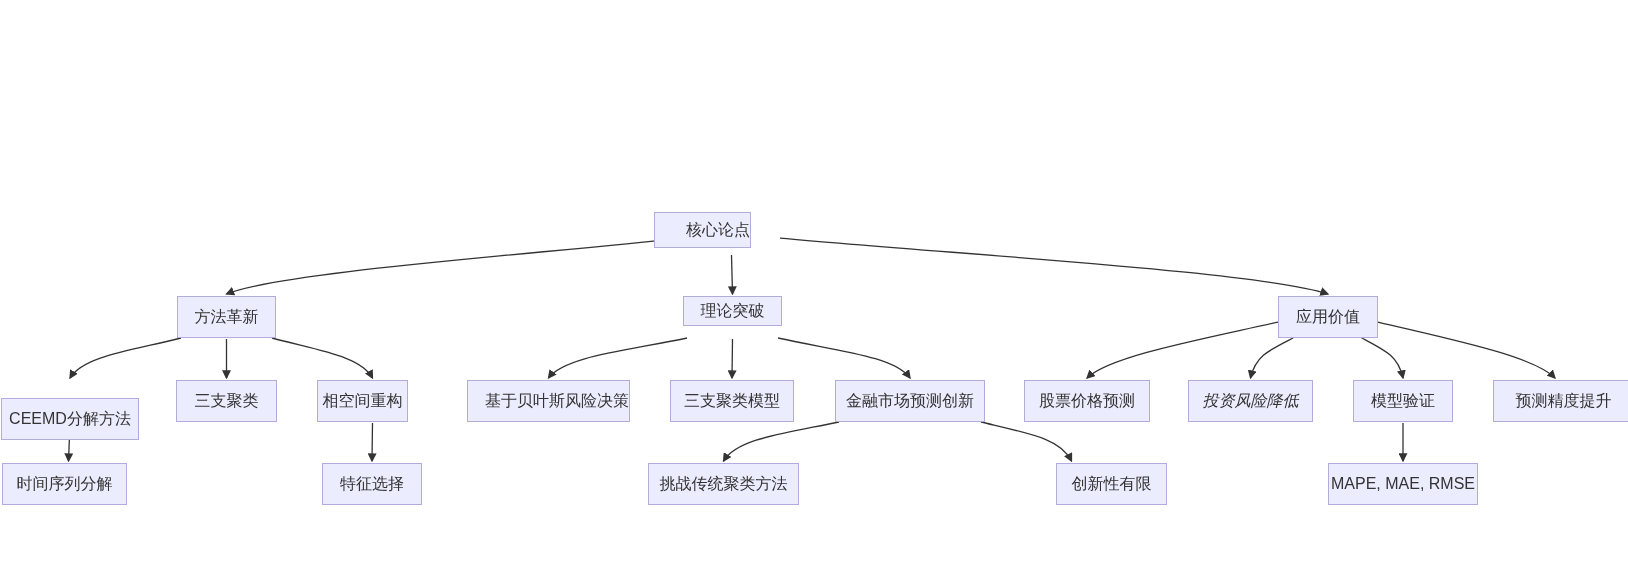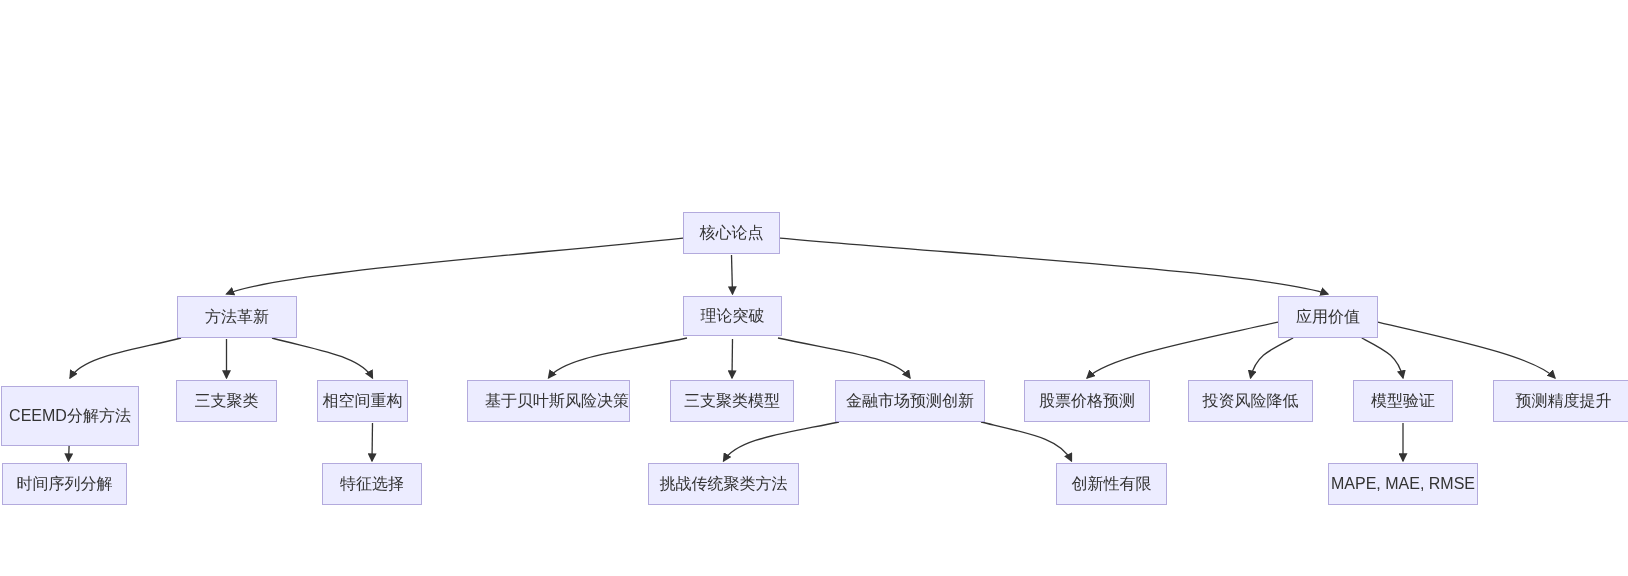--- a/index.html
+++ b/index.html
@@ -64,54 +64,54 @@
       <path d="M 732.5 339 L 732 378" class="edge" marker-end="url(#arrowhead)"></path>
       <path d="M 778 338 C 834.8 350.6, 894.16 356, 910 378" class="edge" marker-end="url(#arrowhead)"></path>
       <path d="M 839 422 C 779.32 434.3, 737.36 439, 723.5 461" class="edge" marker-end="url(#arrowhead)"></path>
       <path d="M 981 422 C 1032.68 434.3, 1060.64 439, 1071.5 461" class="edge" marker-end="url(#arrowhead)"></path>
       <path d="M 1278 322.04 C 1200.88 339.428, 1109.92 356, 1087 378" class="edge" marker-end="url(#arrowhead)"></path>
       <path d="M 1293.125 338 C 1268.325 350.6, 1255.615 356, 1250.5 378" class="edge" marker-end="url(#arrowhead)"></path>
       <path d="M 1361.75 338 C 1385.75 350.6, 1398.05 356, 1403 378" class="edge" marker-end="url(#arrowhead)"></path>
       <path d="M 1378 322.04 C 1450.64 339.428, 1533.76 356, 1555 378" class="edge" marker-end="url(#arrowhead)"></path>
       <path d="M 1403 423 L 1403 461" class="edge" marker-end="url(#arrowhead)"></path>
     </svg>
-    <div class="node" style="left: 683px; top: 212px; width: 97px; height: 42px;">
+    <div class="node" style="left: 654px; top: 212px; width: 97px; height: 36px; justify-content: flex-end;">
       <span class="node-label">核心论点</span>
     </div>
-    <div class="node" style="left: 177px; top: 296px; width: 120px; height: 42px; text-align: right;">
+    <div class="node" style="left: 177px; top: 296px; width: 99px; height: 42px; text-align: right;">
       <span class="node-label">方法革新</span>
     </div>
-    <div class="node" style="left: 683px; top: 296px; width: 99px; height: 40px; justify-content: center;">
+    <div class="node" style="left: 683px; top: 296px; width: 99px; height: 30px; justify-content: center;">
       <span class="node-label">理论突破</span>
     </div>
     <div class="node" style="left: 1278px; top: 296px; width: 100px; height: 42px;">
       <span class="node-label">应用价值</span>
     </div>
-    <div class="node" style="left: 1px; top: 386px; width: 138px; height: 60px;">
+    <div class="node" style="left: 1px; top: 398px; width: 138px; height: 42px;">
       <span class="node-label">CEEMD分解方法</span>
     </div>
     <div class="node" style="left: 176px; top: 380px; width: 101px; height: 42px;">
       <span class="node-label">三支聚类</span>
     </div>
     <div class="node" style="left: 317px; top: 380px; width: 91px; height: 42px;">
       <span class="node-label">相空间重构</span>
     </div>
     <div class="node" style="left: 467px; top: 380px; width: 163px; height: 42px; justify-content: flex-end;">
       <span class="node-label">基于贝叶斯风险决策</span>
     </div>
     <div class="node" style="left: 670px; top: 380px; width: 124px; height: 42px;">
       <span class="node-label">三支聚类模型</span>
     </div>
     <div class="node" style="left: 835px; top: 380px; width: 150px; height: 42px;">
       <span class="node-label">金融市场预测创新</span>
     </div>
     <div class="node" style="left: 1024px; top: 380px; width: 126px; height: 42px;">
       <span class="node-label">股票价格预测</span>
     </div>
-    <div class="node" style="left: 1188px; top: 380px; width: 125px; height: 42px;">
+    <div class="node" style="left: 1188px; top: 380px; width: 125px; height: 42px; font-style: italic;">
       <span class="node-label">投资风险降低</span>
     </div>
     <div class="node" style="left: 1353px; top: 380px; width: 100px; height: 42px;">
       <span class="node-label">模型验证</span>
     </div>
     <div class="node" style="left: 1493px; top: 380px; width: 141px; height: 42px;">
       <span class="node-label">预测精度提升</span>
     </div>
     <div class="node" style="left: 2px; top: 463px; width: 125px; height: 42px;">
       <span class="node-label">时间序列分解</span>

